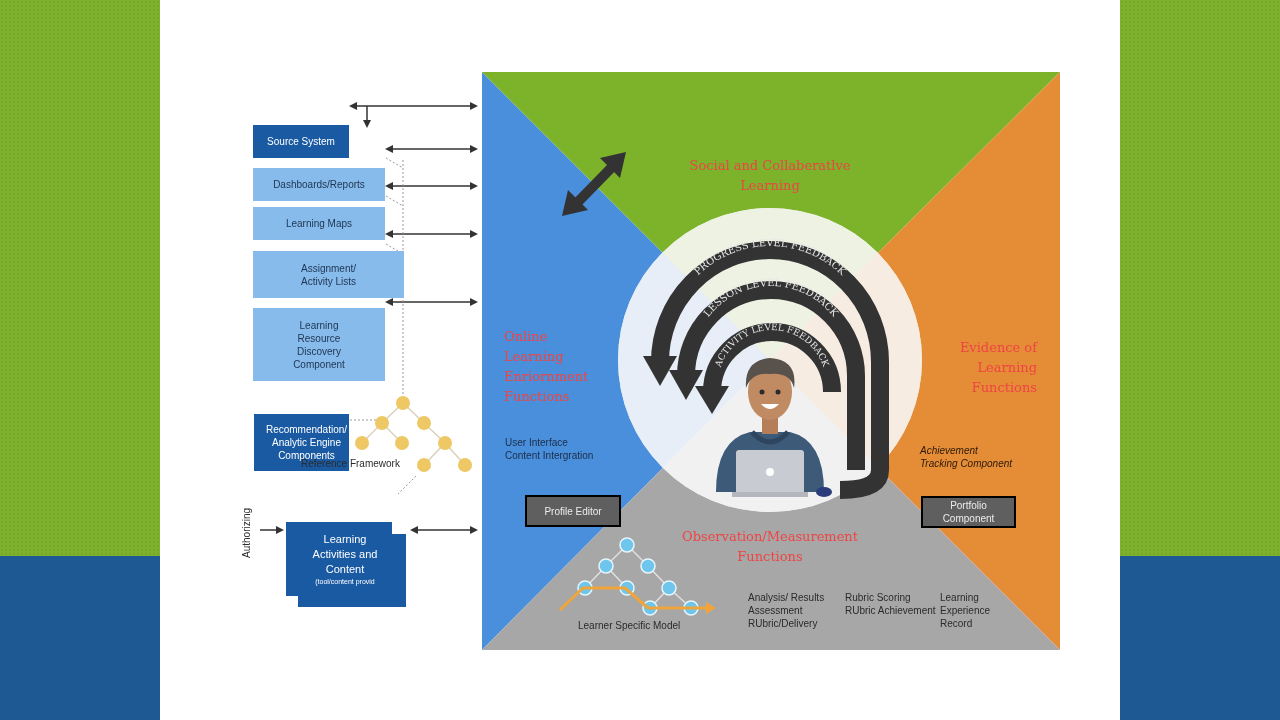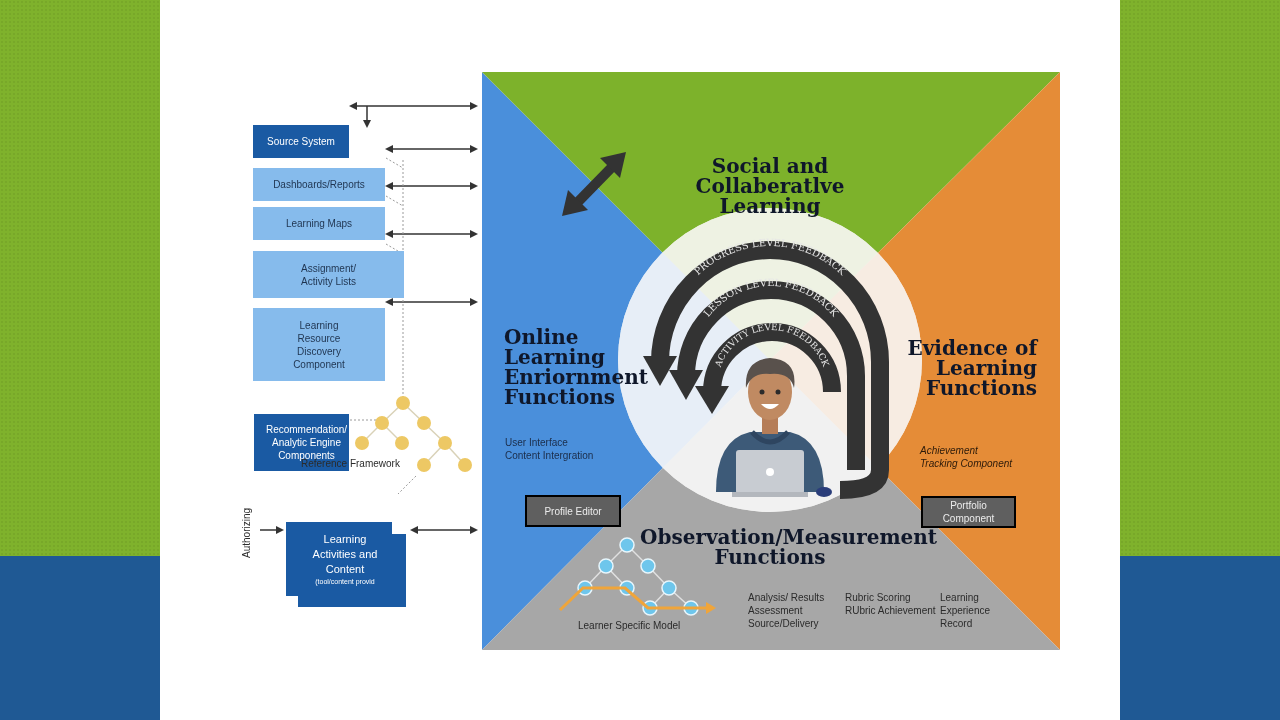--- a/index.html
+++ b/index.html
@@ -8,21 +8,21 @@
     background-image:radial-gradient(rgba(0,0,0,0.06) 1px,transparent 1px);background-size:4px 4px;}
   .bg-blue{position:absolute;top:556px;height:164px;width:160px;background:#1f5994;}
   .left{left:0;} .right{left:1120px;}
   .slide{position:absolute;left:160px;top:0;width:960px;height:720px;background:#ffffff;}
   svg{position:absolute;left:0;top:0;}
   .box{position:absolute;display:flex;align-items:center;justify-content:center;text-align:center;
     font-family:"Liberation Sans",sans-serif;font-size:10px;line-height:13px;box-sizing:border-box;margin-top:36px;}
   .box-dark{background:#1a5aa3;color:#ffffff;}
   .box-light{background:#86bbec;color:#1f3450;}
   .label{position:absolute;font-family:"Liberation Sans",sans-serif;font-size:10px;line-height:13px;color:#2b2b2b;}
-  .title{position:absolute;font-family:"DejaVu Serif",serif;font-weight:bold;color:#0f172a;font-size:20px;line-height:20px;}
+  .title{position:absolute;font-family:"DejaVu Serif",serif;font-weight:normal;color:#ef4444;font-size:13px;line-height:20px;}
   .btn{position:absolute;background:#5f5f5f;color:#ececec;border:2px solid #000000;box-sizing:border-box;
     font-family:"Liberation Sans",sans-serif;font-size:10px;line-height:13px;display:flex;align-items:center;justify-content:center;text-align:center;}
 </style>
 </head>
 <body>
 
 <div class="bg-green left"></div>
 <div class="bg-blue left"></div>
 <div class="bg-green right"></div>
 <div class="bg-blue right"></div>
@@ -243,21 +243,21 @@
 
 <div class="title" style="left:640px;top:527px;width:260px;text-align:center;">
   <div>Observation/Measurement</div>
   <div>Functions</div>
 </div>
 <div class="label" style="left:578px;top:619px;">Learner Specific Model</div>
 
 <div class="label" style="left:748px;top:591px;">
   <div>Analysis/ Results</div>
   <div>Assessment</div>
-  <div>Source/Delivery</div>
+  <div>RUbric/Delivery</div>
 </div>
 <div class="label" style="left:845px;top:591px;">
   <div>Rubric Scoring</div>
   <div>RUbric Achievement</div>
 </div>
 <div class="label" style="left:940px;top:591px;">
   <div>Learning</div>
   <div>Experience</div>
   <div>Record</div>
 </div>

